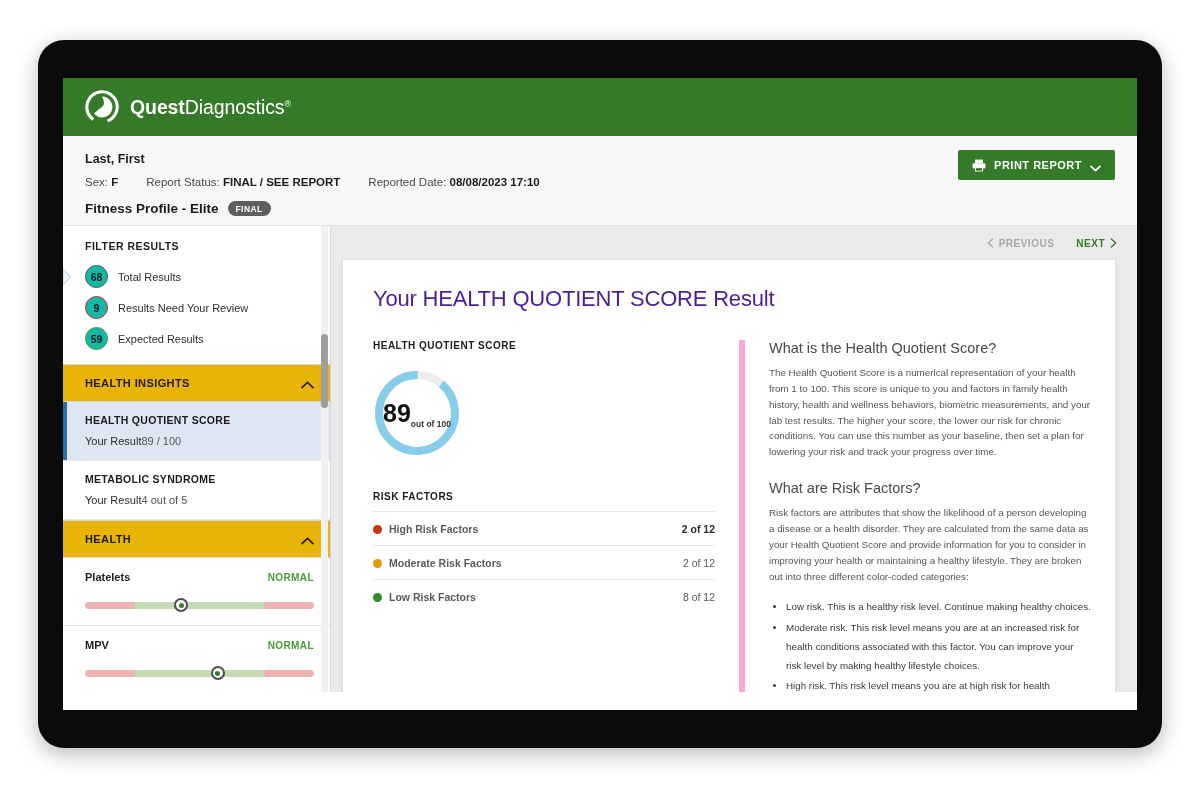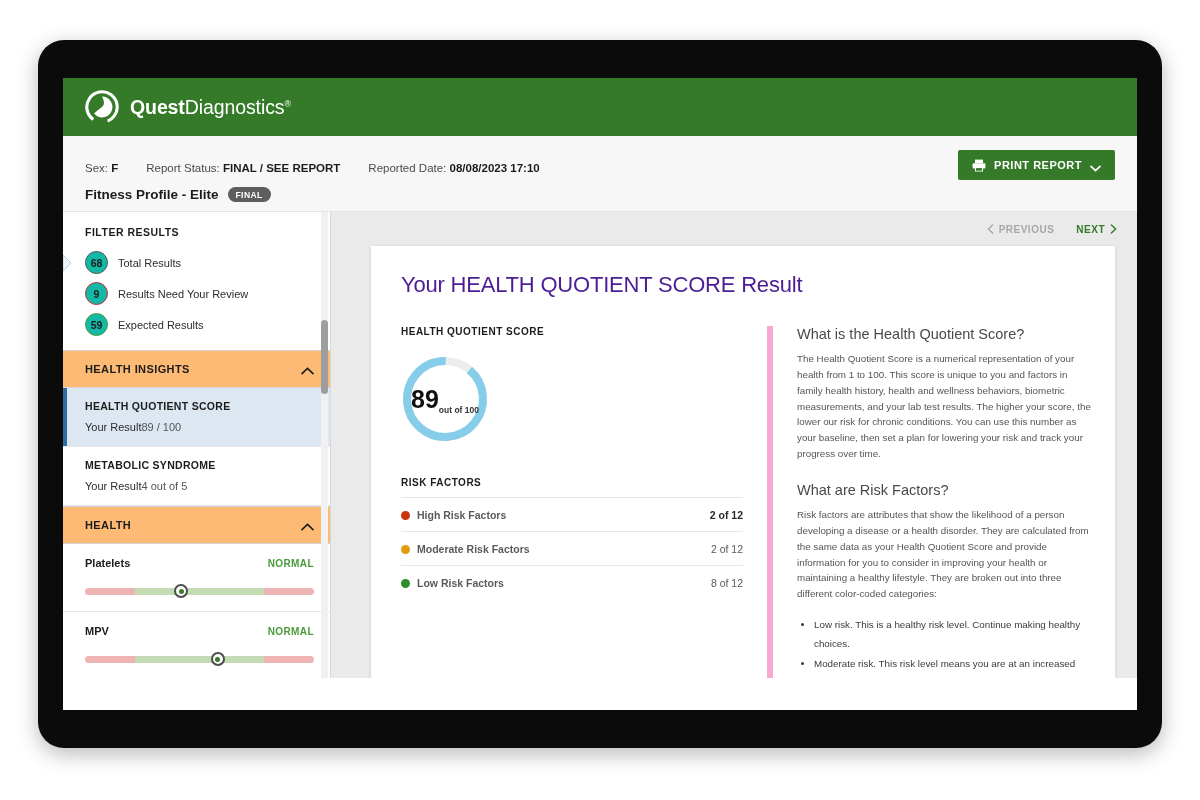--- a/index.html
+++ b/index.html
@@ -76,21 +76,21 @@
     border: none; border-radius: 2px;
     height: 30px; padding: 0 14px;
     display: flex; align-items: center; gap: 8px;
     font-size: 11px; font-weight: bold; letter-spacing: .5px;
     cursor: pointer;
   }
   .printer-ico { width: 14px; height: 13px; flex: none; }
   .chev-d { width: 11px; height: 7px; flex: none; }
 
   
-  #body { display: flex; height: calc(100% - 58px - 108px); background: #eaeaea; gap: 28px; }
+  #body { display: flex; height: calc(100% - 58px - 108px); background: #eaeaea; }
 
   
   #sidebar {
     width: 268px; flex: none;
     background: #ffffff;
     border-right: 1px solid #d8d8d8;
     position: relative;
     overflow: hidden;
   }
   .sb-scroll { padding-bottom: 4px; }
@@ -114,21 +114,21 @@
   }
   .fcount.red { border-color: #cf2b2b; }
   .fcount.green { border-color: #4a9b3a; }
   .flabel { margin-left: 10px; font-size: 11px; color: #2c2c2c; }
   .sel-arrow {
     position: absolute; left: 0; top: 50%;
     transform: translateY(-50%);
     width: 14px; height: 18px;
   }
   .sb-section {
-    background: #fdba74;
+    background: #eab308;
     border-top: 1px solid #d5d5d5;
     border-bottom: 1px solid #d5d5d5;
     padding: 12px 16px 12px 22px;
     display: flex; align-items: center; justify-content: space-between;
     font-size: 11px; font-weight: bold; letter-spacing: .4px; color: #1c1c1c;
     cursor: pointer;
   }
   .chev-up { width: 13px; height: 8px; }
   .sb-item {
     padding: 12px 16px 13px 22px;
@@ -243,20 +243,21 @@
         <circle cx="17" cy="17" r="15.2" fill="none" stroke="#ffffff" stroke-width="3.1" stroke-dasharray="80 20" transform="rotate(125 17 17)"></circle>
         <path d="M17 6.6 A10.4 10.4 0 1 1 9.0 23.6 Q14 19 17 17 Q21 14 17 6.6 Z" fill="#ffffff"></path>
       </svg>
     </span>
     <span class="brand-text">
       <span class="b-bold">Quest</span><span class="b-light">Diagnostics</span><span class="b-reg">®</span>
     </span>
   </div>
 
   <div id="infobar">
+    <div class="pname">Last, First</div>
     <div class="metarow">
       <span class="mi">
         <span>Sex:</span>
         <b>F</b>
       </span>
       <span class="mi">
         <span>Report Status:</span>
         <b>FINAL / SEE REPORT</b>
       </span>
       <span class="mi">

